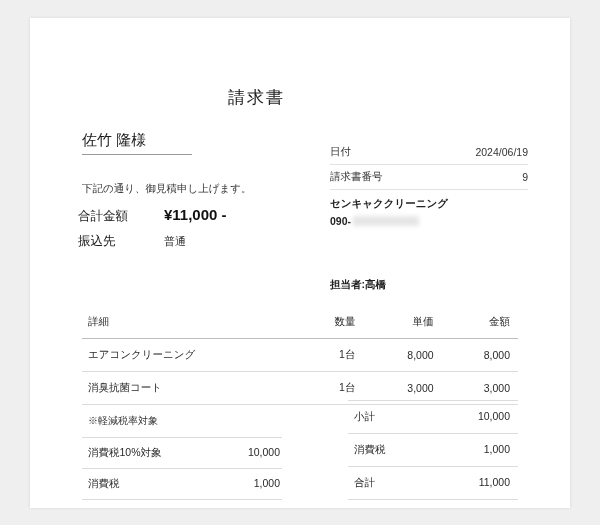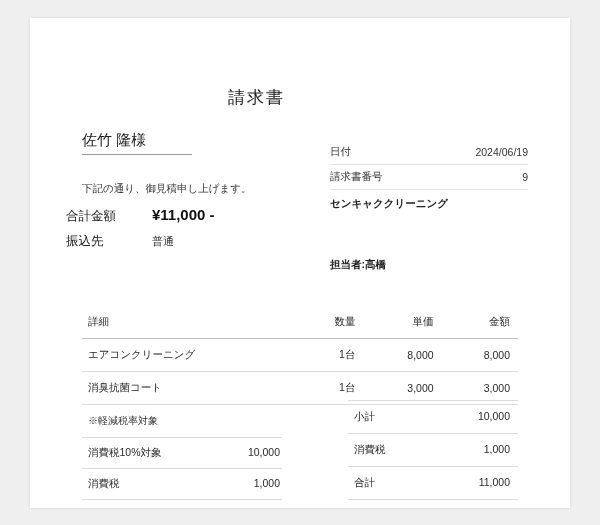--- a/index.html
+++ b/index.html
@@ -46,21 +46,21 @@
   }
   .lead-text {
     position: absolute;
     left: 52px;
     top: 164px;
     font-size: 10.5px;
     color: #333;
   }
   .sum-rows {
     position: absolute;
-    left: 36px;
+    left: 48px;
     top: 188px;
     width: 230px;
   }
   .sum-row {
     display: flex;
     align-items: baseline;
     height: 27px;
   }
   .sum-label {
     width: 86px;
@@ -217,20 +217,24 @@
     <div class="meta-row">
       <span class="meta-key">日付</span>
       <span class="meta-val">2024/06/19</span>
     </div>
     <div class="meta-row">
       <span class="meta-key">請求書番号</span>
       <span class="meta-val">9</span>
     </div>
     <div class="meta-row plain">
       <div class="company-name">センキャククリーニング</div>
+      <div class="phone-line">
+        <span>090-</span>
+        <span class="redact"></span>
+      </div>
       <div class="person-line">担当者:高橋</div>
     </div>
   </div>
 
   <table class="items">
     <thead>
       <tr>
         <th class="c-detail">詳細</th>
         <th class="c-qty">数量</th>
         <th class="c-price">単価</th>

